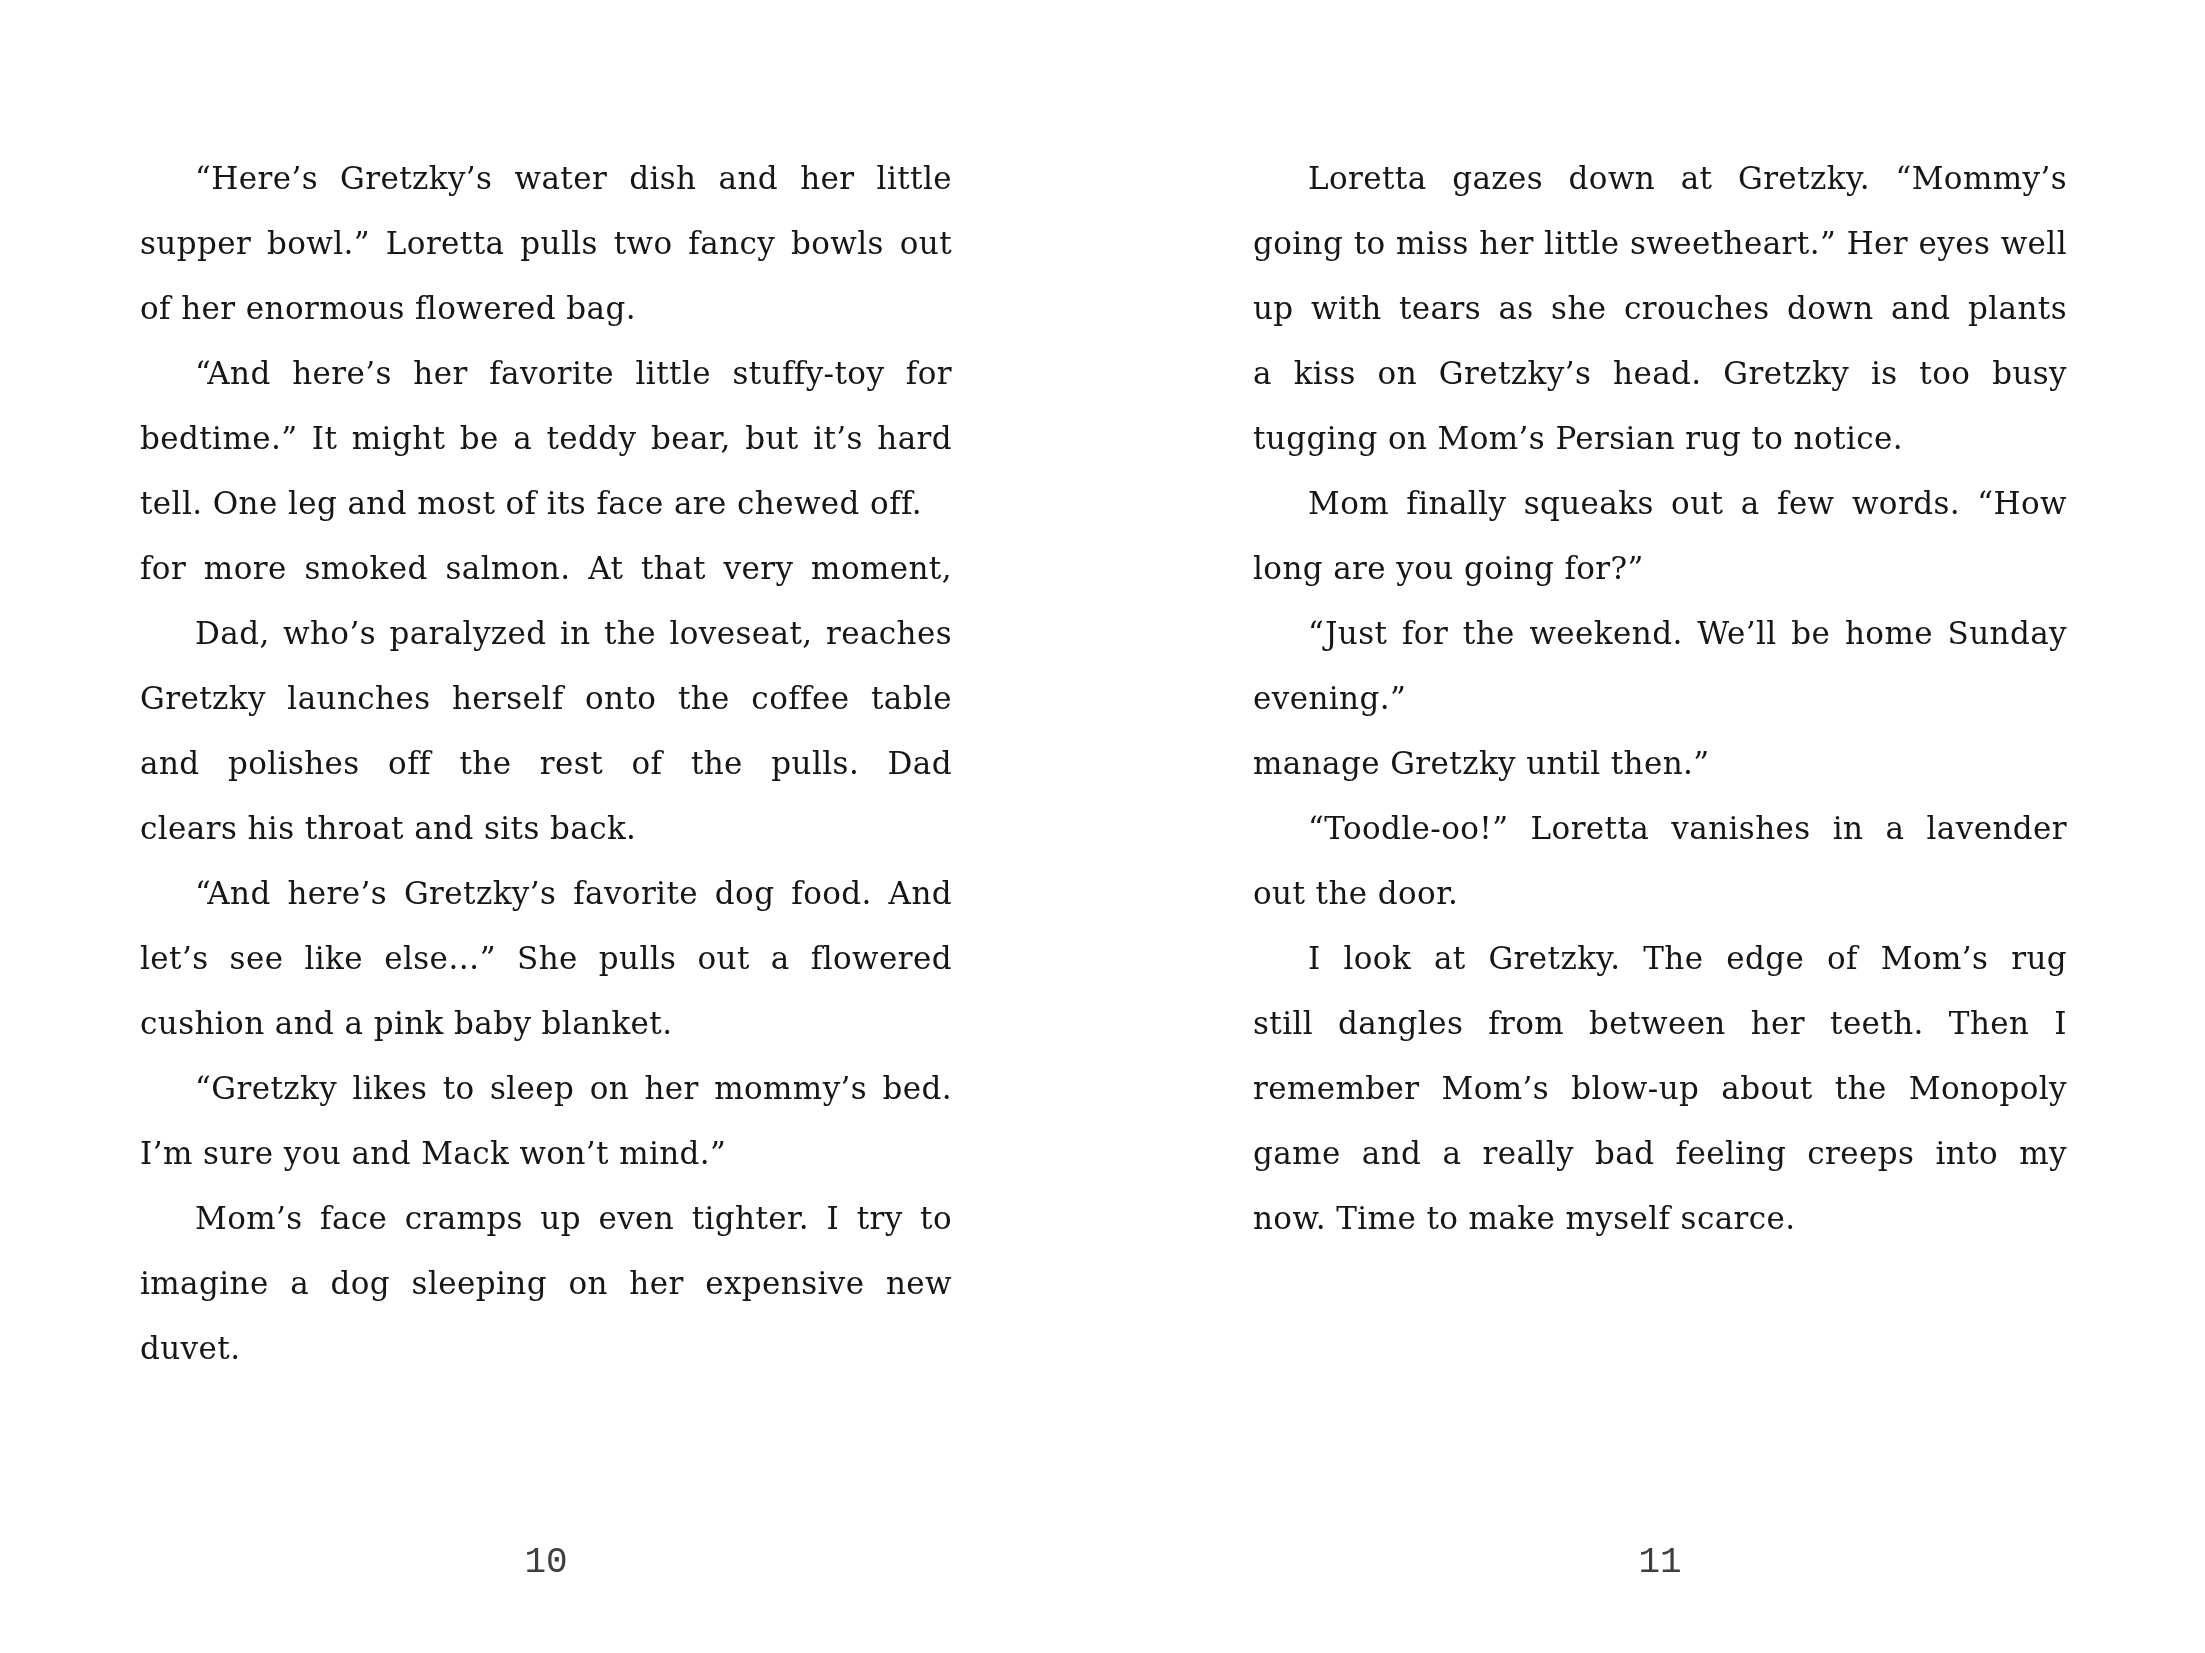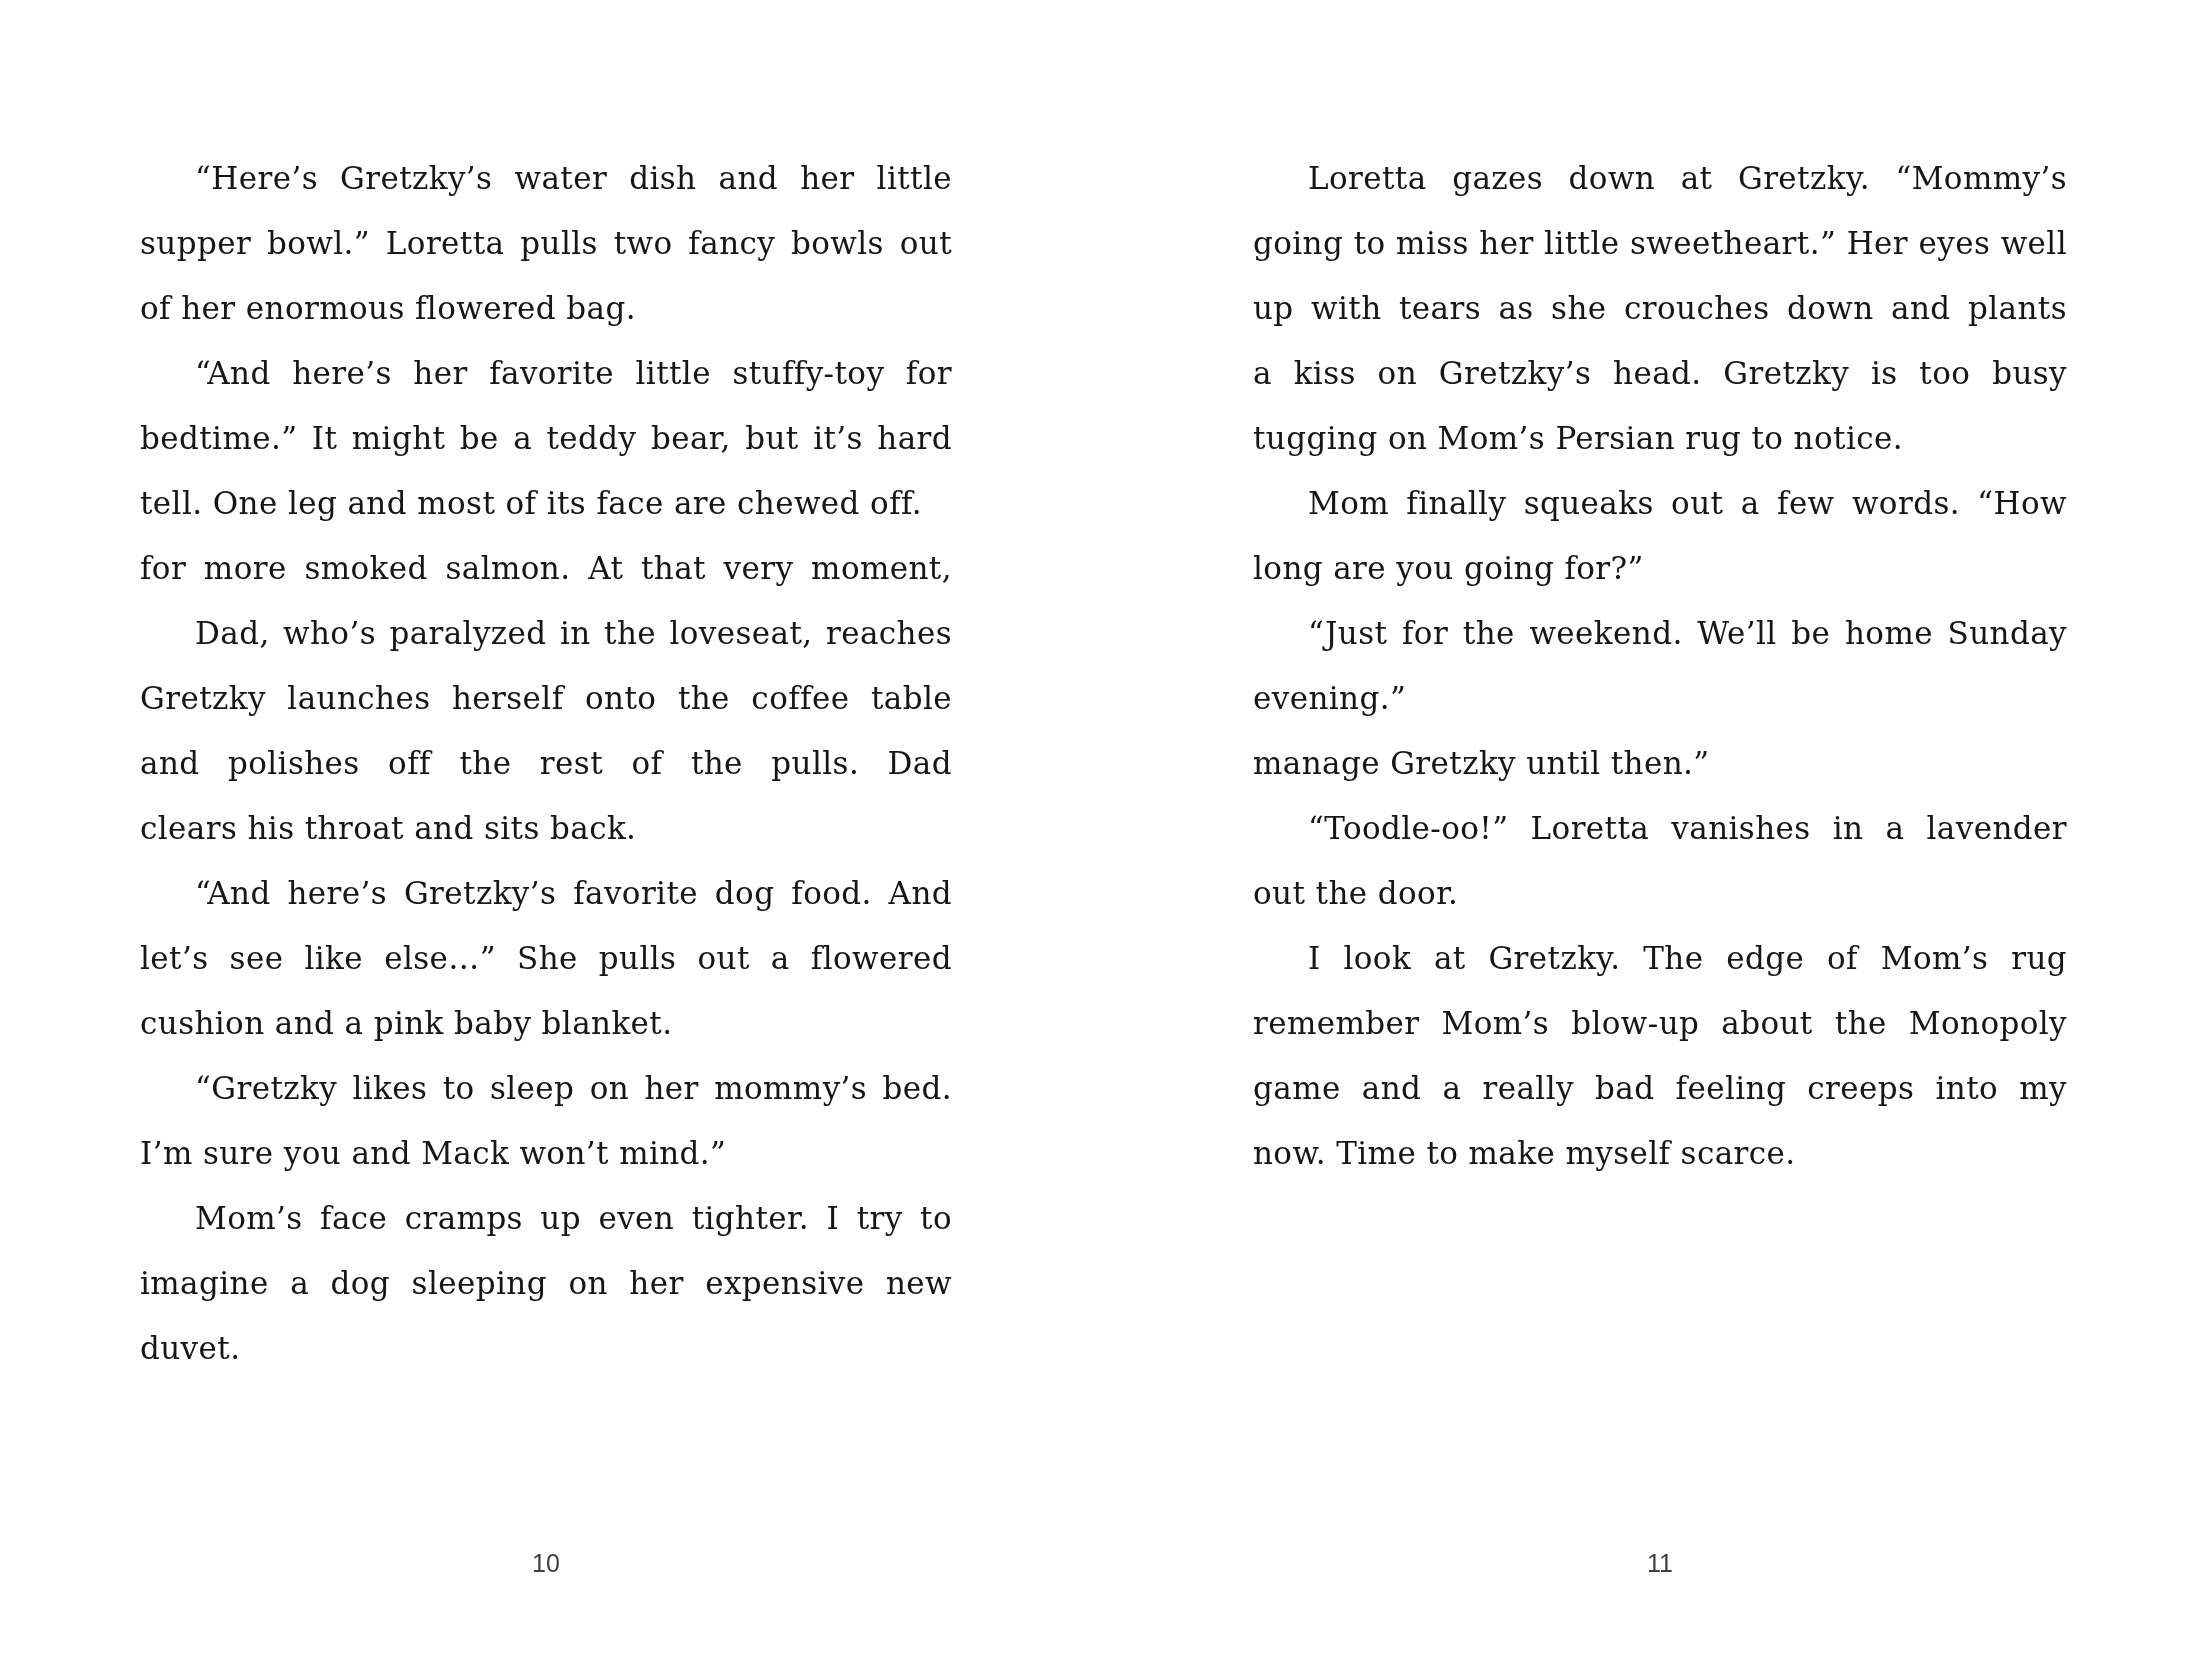--- a/index.html
+++ b/index.html
@@ -42,22 +42,22 @@
     display: inline-block;
     width: 100%;
     height: 0;
   }
   
   .line.ind { text-indent: 55px; }
 
   .page-number {
     position: absolute;
     top: 1547px;
-    font-family: Liberation Sans, sans-serif;
-    font-size: 25px;
+    font-family: Liberation Mono, monospace;
+    font-size: 36px;
     line-height: 32px;
     color: var(--page-number-color, #3f3f3f);
     text-align: center;
   }
   #page-num-left  { left: 140px;  width: 812px; }
   #page-num-right { left: 1253px; width: 814px; }
 </style>
 </head>
 <body>
 
@@ -96,20 +96,21 @@
         <div class="line j">a kiss on Gretzky’s head. Gretzky is too busy</div>
         <div class="line">tugging on Mom’s Persian rug to notice.</div>
         <div class="line j ind">Mom finally squeaks out a few words. “How</div>
         <div class="line">long are you going for?”</div>
         <div class="line j ind">“Just for the weekend. We’ll be home Sunday</div>
         <div class="line">evening.”</div>
         <div class="line">manage Gretzky until then.”</div>
         <div class="line j ind">“Toodle-oo!” Loretta vanishes in a lavender poof</div>
         <div class="line">out the door.</div>
         <div class="line j ind">I look at Gretzky. The edge of Mom’s rug</div>
+        <div class="line j">still dangles from between her teeth. Then I</div>
         <div class="line j">remember Mom’s blow-up about the Monopoly</div>
         <div class="line j">game and a really bad feeling creeps into my</div>
         <div class="line">now. Time to make myself scarce.</div>
       </div>
     <div class="page-number" id="page-num-right">11</div>
   </div>
 
 </div>
 
 

